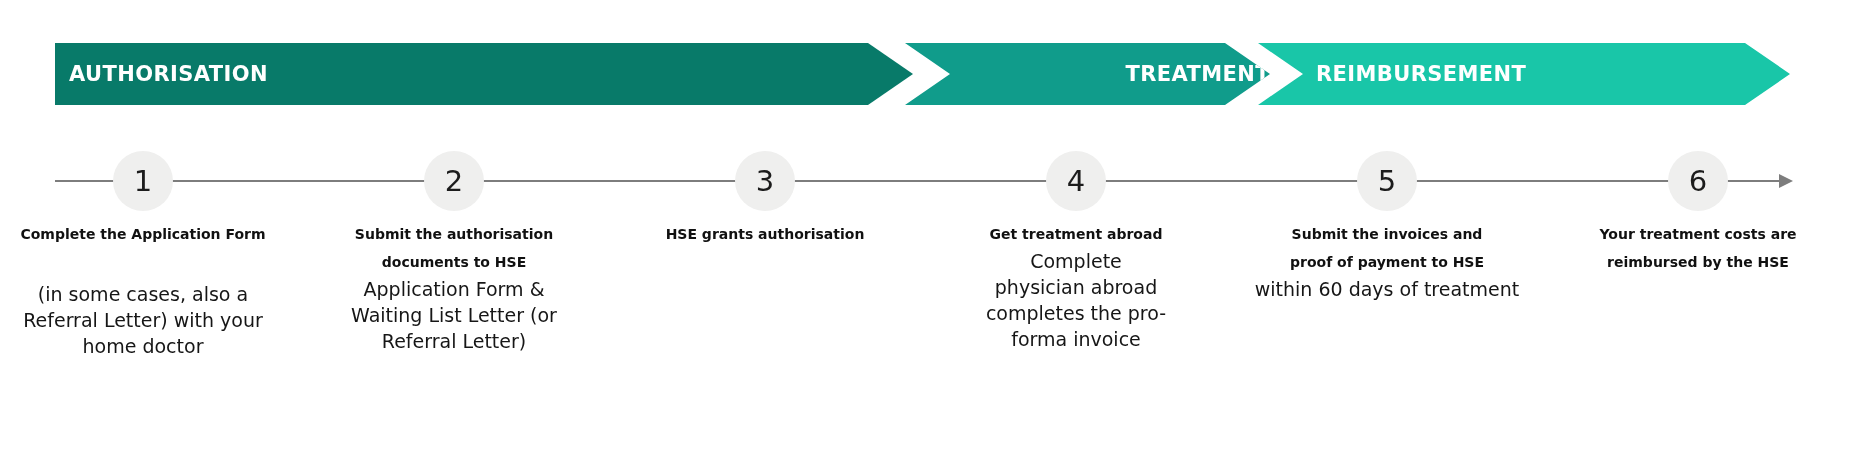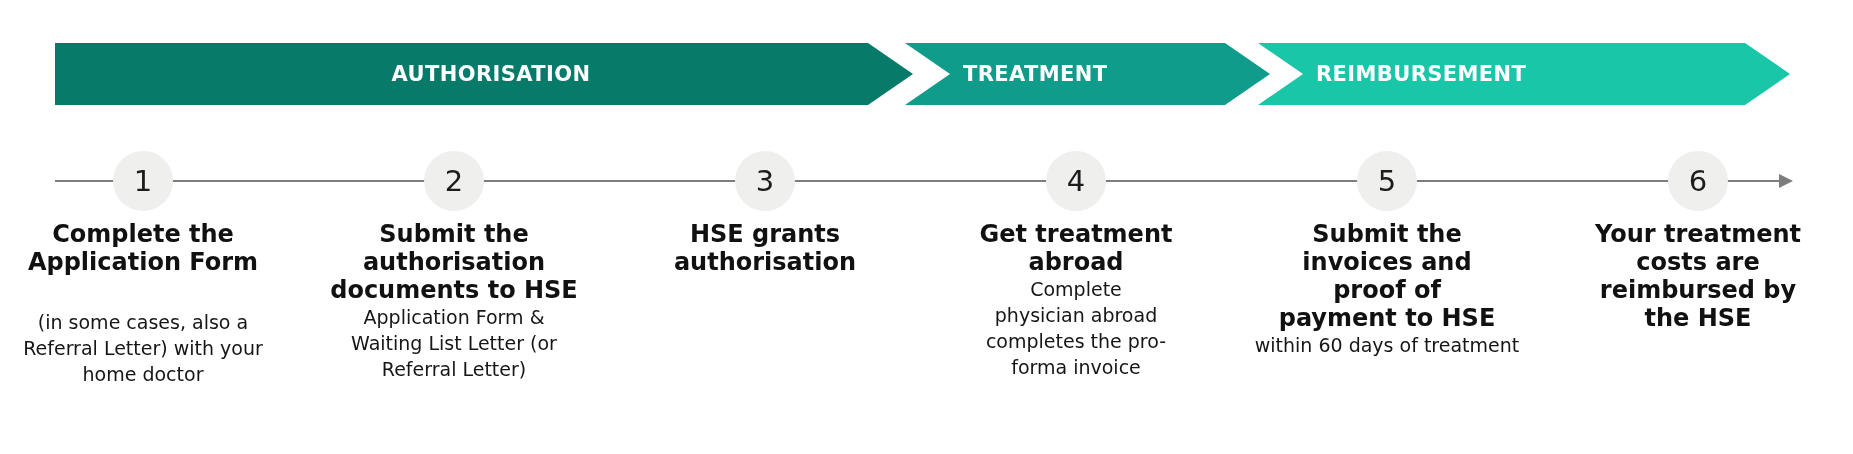--- a/index.html
+++ b/index.html
@@ -80,21 +80,21 @@
   .col {
     position: absolute;
     top: 220px;
     width: 280px;
     text-align: center;
   }
   .col1 { left: 3px; }    .col2 { left: 314px; }  .col3 { left: 625px; }
   .col4 { left: 936px; }  .col5 { left: 1247px; } .col6 { left: 1558px; }
   .step-title {
     font-weight: bold;
-    font-size: 24px;
+    font-size: 14px;
     line-height: 28px;
     color: #111111;
     margin: 0 auto;
   }
   .step-desc {
     font-size: 19px;
     line-height: 26px;
     color: #161616;
     margin: 0 auto;
   }
@@ -103,24 +103,24 @@
   .col3 .step-title { max-width: 240px; }
   .col4 .step-title { max-width: 200px; } .col4 .step-desc { max-width: 185px; }
   .col5 .step-title { max-width: 230px; } .col5 .step-desc { max-width: 280px; }
   .col6 .step-title { max-width: 220px; }
 </style>
 </head>
 <body>
 
 <div class="canvas">
 
-  <div class="seg seg-first" style="background: rgb(8, 122, 105); justify-content: center;">
+  <div class="seg seg-first" style="background: rgb(8, 122, 105);">
     <span>AUTHORISATION</span>
   </div>
-  <div class="seg seg-mid" style="background: rgb(16, 156, 139);">
+  <div class="seg seg-mid" style="background: rgb(16, 156, 139); justify-content: flex-end;">
     <span>TREATMENT</span>
   </div>
   <div class="seg seg-last" style="background: rgb(25, 198, 168);">
     <span>REIMBURSEMENT</span>
   </div>
 
   <div class="timeline-line"></div>
   <div class="timeline-arrowhead"></div>
 
   <div class="circle c1">

